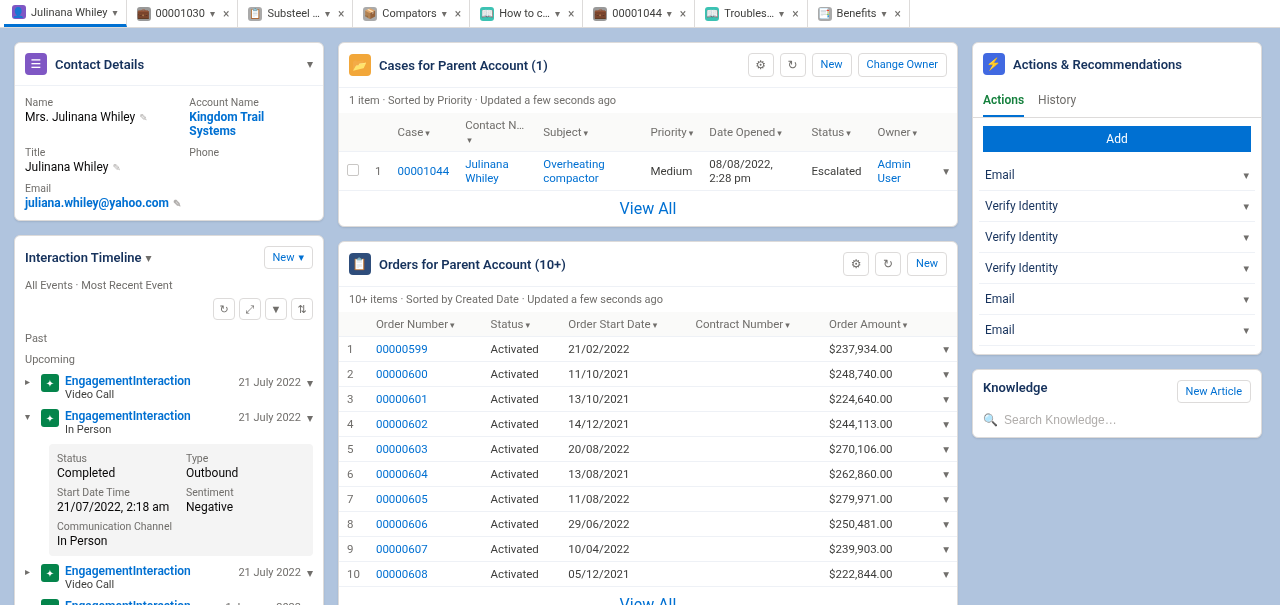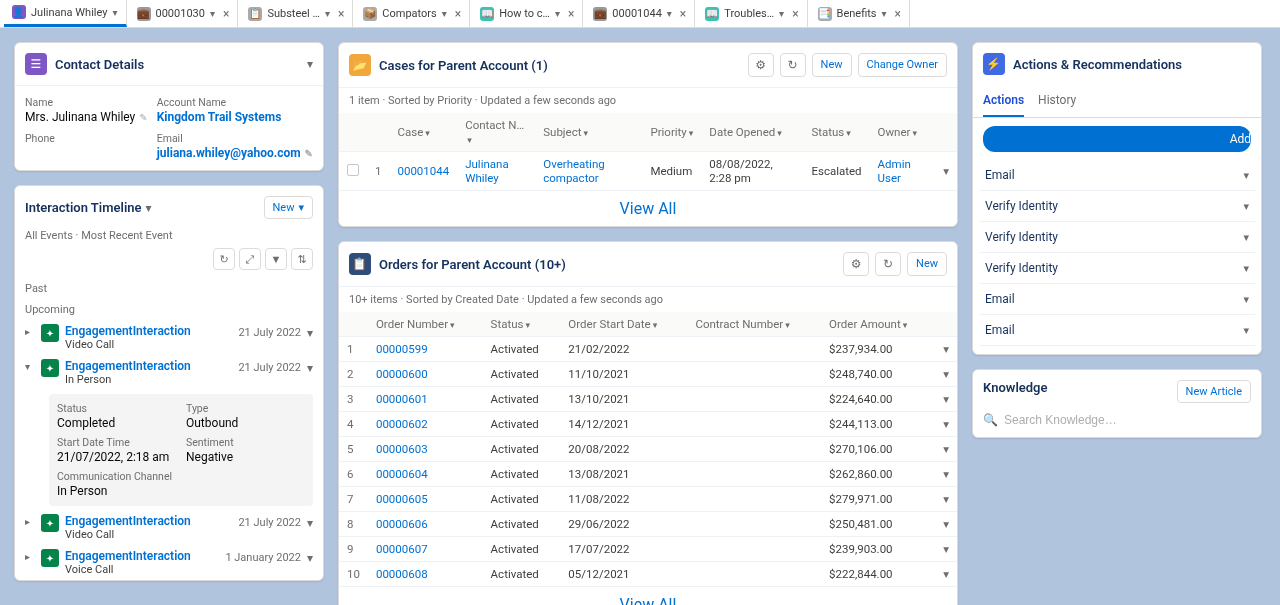--- a/index.html
+++ b/index.html
@@ -127,24 +127,24 @@
   th { font-weight:400; color:#706e6b; background:#fafaf9; }
   th .sort { font-size:9px; color:#706e6b; margin-left:2px; }
   td.idx { color:#706e6b; width:18px; }
   td.link { color:#0070d2; }
   .row-menu { text-align:center; color:#706e6b; cursor:pointer; }
   .view-all { text-align:center; padding:8px; }
   .view-all a { font-size:16px; }
 
   .ar-tabs { display:flex; border-bottom:1px solid #dddbda; padding:0 10px; gap:14px; }
   .ar-tab { padding:8px 0; font-size:12px; color:#706e6b; cursor:pointer;}
-  .ar-tab.active { color:#1d4ed8; border-bottom:2px solid #0070d2; font-weight:600;}
+  .ar-tab.active { color:#15803d; border-bottom:2px solid #0070d2; font-weight:600;}
   .add-btn {
-    margin:8px 10px; background:#0070d2; color:#fff; border-radius:12px;
-    text-align:right; padding:6px 0; font-size:12px; cursor:pointer;
+    margin:8px 10px; background:#0070d2; color:#fff; border-radius:0;
+    text-align:center; padding:6px 0; font-size:12px; cursor:pointer;
   }
   .ar-list { padding:0 6px 8px; }
   .ar-item { display:flex; justify-content:space-between; align-items:center; padding:8px 6px; border-bottom:1px solid #eef1f6; font-size:12px; }
   .ar-item .chev { color:#706e6b; font-size:11px; }
 
   .knw-hd { display:flex; padding:10px; gap:8px; }
   .knw-hd .title { font-weight:600; font-size:13px; flex:1;}
   .search-row { display:flex; align-items:center; gap:6px; padding:0 10px 10px; color:#706e6b; }
   .search-row input {
     border:none; outline:none; font-size:12px; flex:1; color:#3e3e3c;
@@ -216,20 +216,24 @@
         <span class="chev-btn">▾</span>
       </div>
       <div class="fields">
         <div>
           <div class="fld-label">Name</div>
           <div class="fld-value"><span>Mrs. Julinana Whiley</span><span class="pencil">✎</span></div>
         </div>
         <div>
           <div class="fld-label">Account Name</div>
           <div class="fld-value link">Kingdom Trail Systems</div>
+        </div>
+        <div>
+          <div class="fld-label">Title</div>
+          <div class="fld-value"><span>Julinana Whiley</span><span class="pencil">✎</span></div>
         </div>
         <div>
           <div class="fld-label">Phone</div>
           <div class="fld-value"></div>
         </div>
         <div>
           <div class="fld-label">Email</div>
           <div class="fld-value link"><span>juliana.whiley@yahoo.com</span><span class="pencil">✎</span></div>
         </div>
       </div>
@@ -461,21 +465,21 @@
               <td>Activated</td>
               <td>29/06/2022</td>
               <td></td>
               <td>$250,481.00</td>
               <td class="row-menu">▾</td>
             </tr>
             <tr>
               <td class="idx">9</td>
               <td class="link">00000607</td>
               <td>Activated</td>
-              <td>17/07/2022</td>
+              <td>10/04/2022</td>
               <td></td>
               <td>$239,903.00</td>
               <td class="row-menu">▾</td>
             </tr>
             <tr>
               <td class="idx">10</td>
               <td class="link">00000608</td>
               <td>Activated</td>
               <td>05/12/2021</td>
               <td></td>

